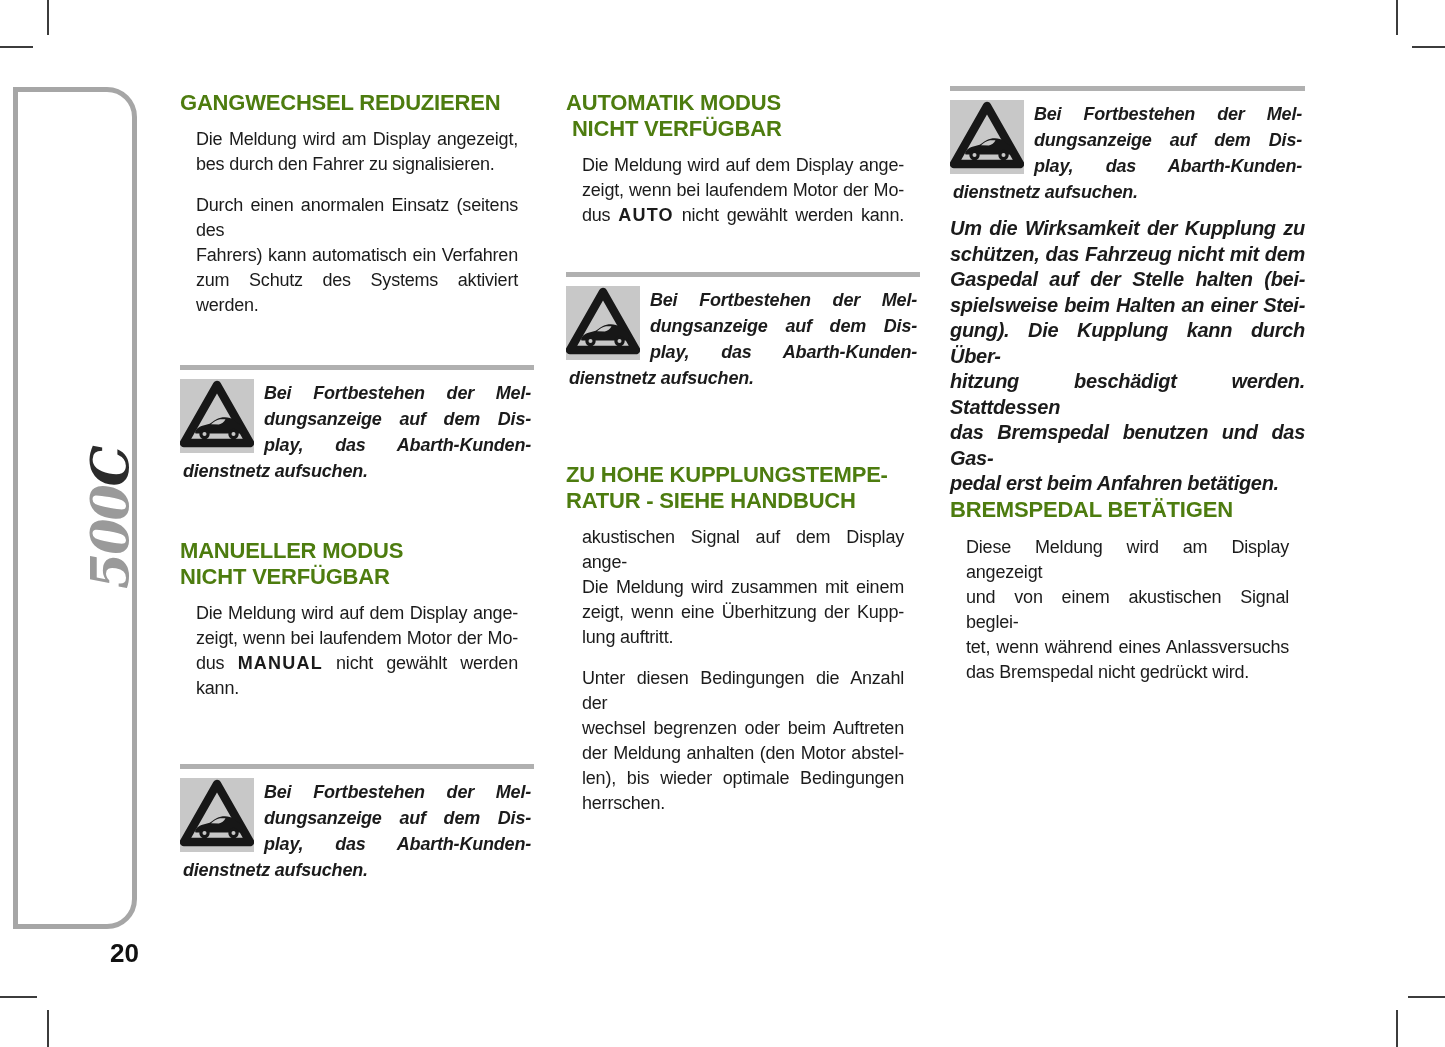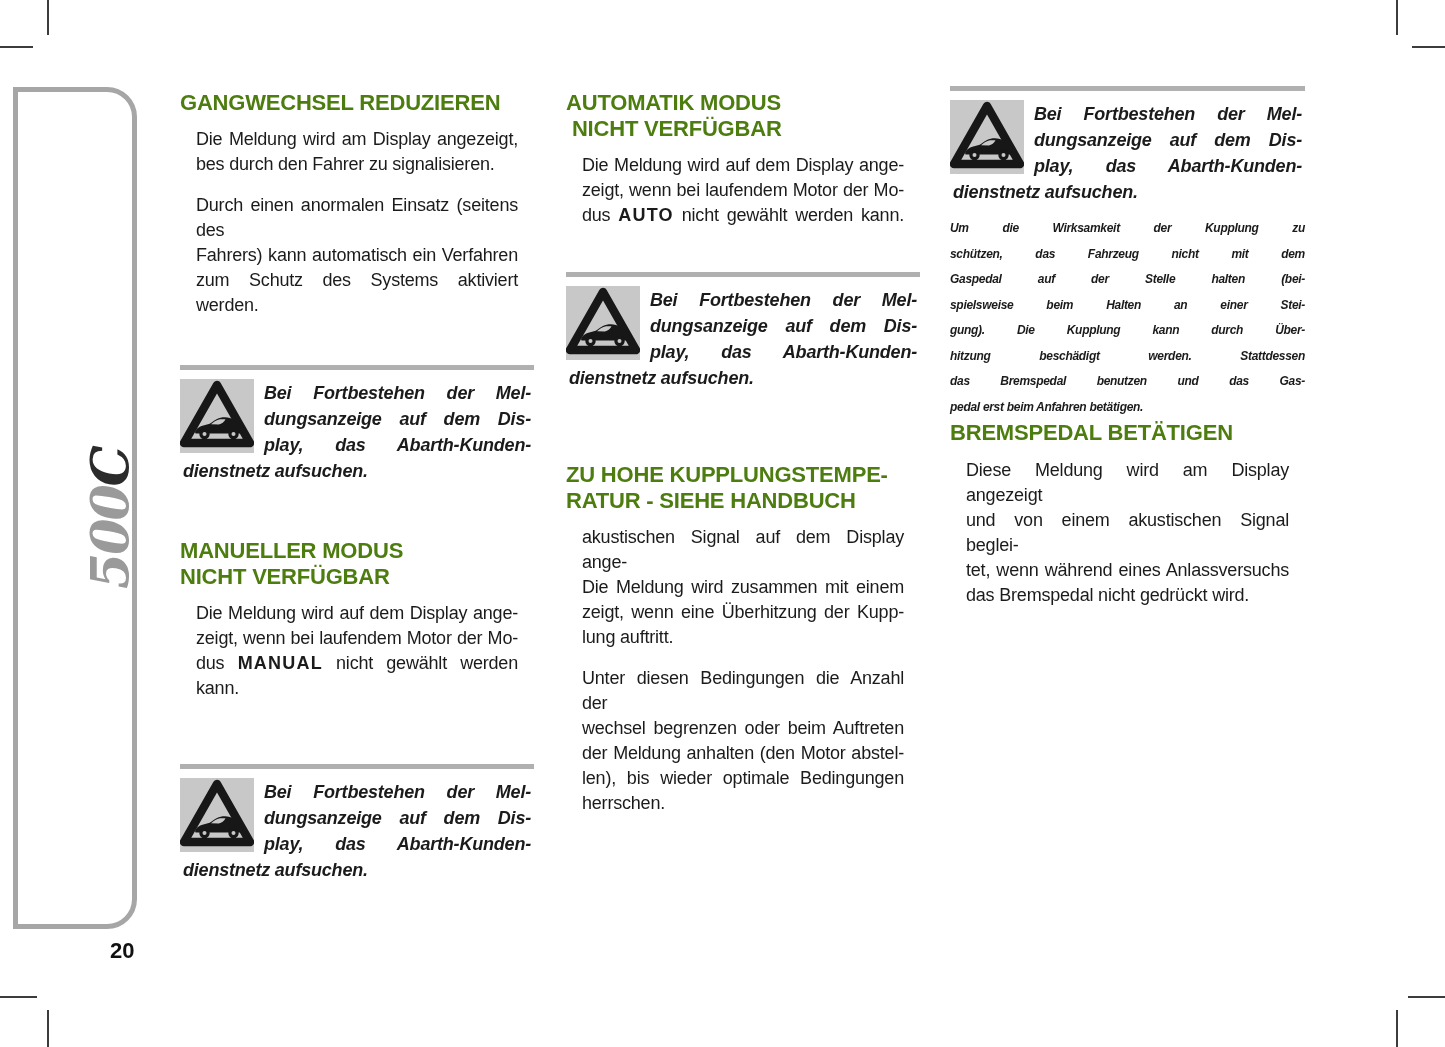--- a/index.html
+++ b/index.html
@@ -8,38 +8,38 @@
   
   .crop{position:absolute;background:#3c3c3c;}
   
   .spine{position:absolute;left:13px;top:87px;width:114px;height:832px;
          border:5px solid #a6a6a6;border-radius:0 30px 30px 0;}
   .logo{position:absolute;left:32px;top:486px;width:155px;height:64px;
         transform:rotate(-90deg);text-align:center;
         font-family:"DejaVu Serif", serif;font-style:italic;font-weight:bold;
         font-size:52px;letter-spacing:-2px;color:#9a9a9a;line-height:64px;}
   .logo .logo-c{color:#2b2b2b;}
-  .pagenum{position:absolute;left:110px;top:938px;font-size:22px;font-weight:bold;color:#111;}
+  .pagenum{position:absolute;left:110px;top:938px;font-size:26px;font-weight:bold;color:#111;}
   
   .col{position:absolute;width:354px;top:90px;}
   .col1{left:180px;}
   .col2{left:566px;}
   .col3{left:950px;top:86px;width:355px;}
   
   .h{font-weight:bold;font-size:22px;line-height:26px;letter-spacing:-0.2px;
      white-space:pre-line;margin:0;color:#4d7c0f;}
   .p{font-size:18px;line-height:25px;letter-spacing:-0.2px;margin:16px;}
   .ln{display:block;text-align:justify;text-align-last:justify;}
   .ln-last{text-align-last:left;}
   .rule{height:5px;background:#b0b0b0;}
   .warn{display:flow-root;}
   .warn-icon{float:left;width:74px;height:74px;margin:2px 10px 2px 0;}
   .warn-text{font-size:18px;line-height:26px;font-weight:bold;font-style:italic;
              letter-spacing:-0.2px;margin:3px;}
-  .warn-para{font-size:12px;line-height:25.5px;font-weight:bold;font-style:italic;
+  .warn-para{font-size:20px;line-height:25.5px;font-weight:bold;font-style:italic;
              letter-spacing:-0.3px;margin:0;}
   .b{font-weight:bold;letter-spacing:1.2px;}
 </style>
 </head>
 <body>
 
 <svg width="0" height="0" style="position:absolute">
   <defs>
     <g id="warn-car">
       <rect width="74" height="74" fill="#c8c8c8"></rect>

